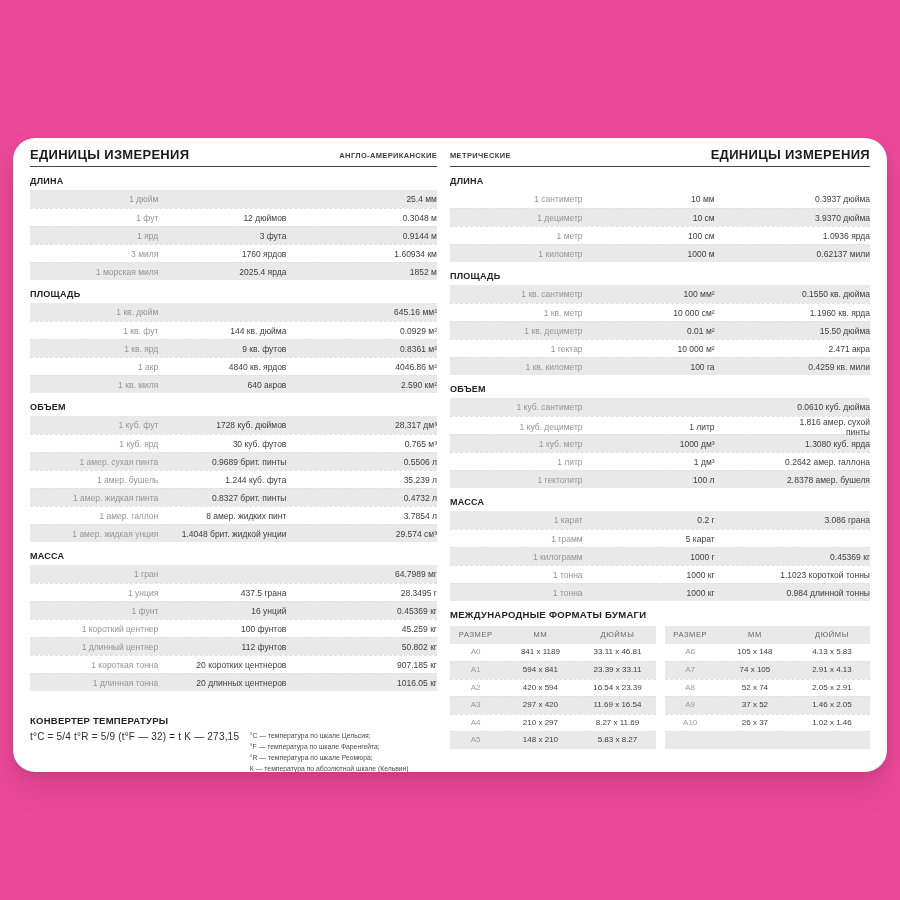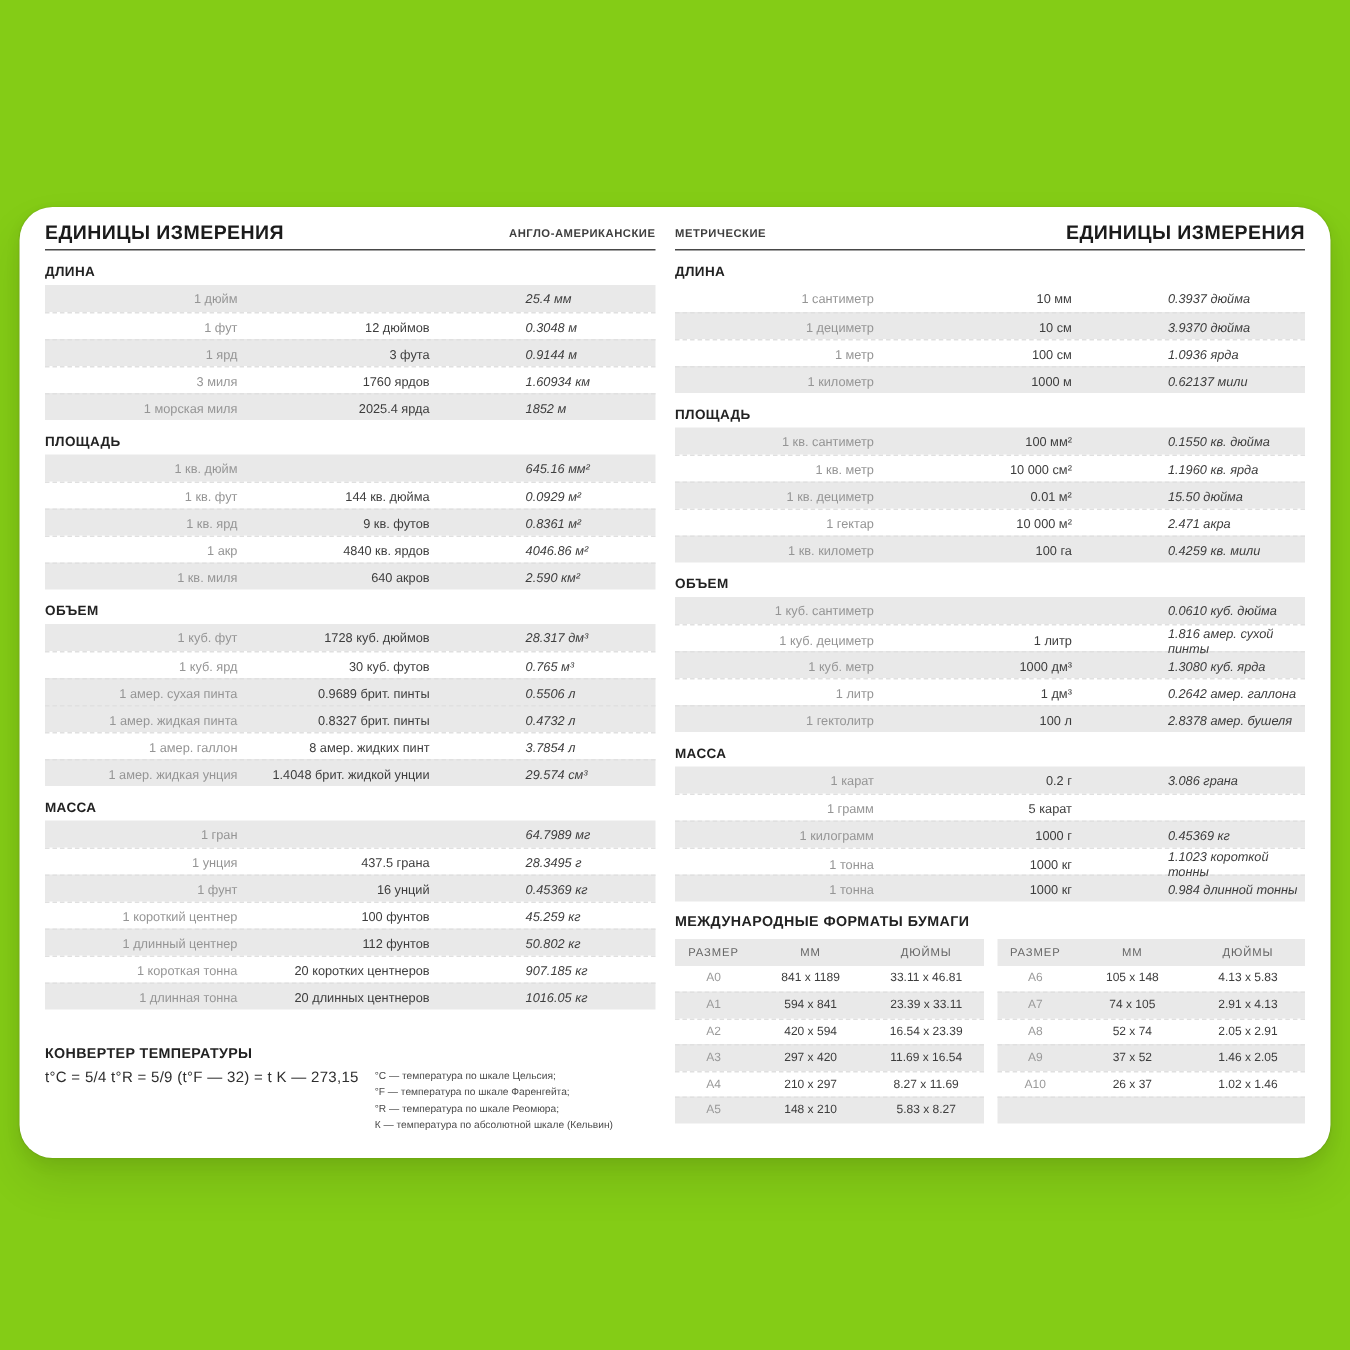--- a/index.html
+++ b/index.html
@@ -1,18 +1,18 @@
 <!DOCTYPE html>
 <html><head>
 <meta charset="utf-8">
 <style>
   html,body{margin:0;padding:0;background:#ffffff;}
   *{box-sizing:border-box;}
   body{font-family:"Liberation Sans", sans-serif;-webkit-font-smoothing:antialiased;}
-  .stage{position:relative;width:900px;height:900px;background:#84cc16;overflow:hidden;}
+  .stage{position:relative;width:900px;height:900px;background:#ec4899;overflow:hidden;}
   .card{
     position:absolute;left:13px;top:138px;width:874px;height:634px;
     background:#ffffff;border-radius:22px;
     box-shadow:0 16px 30px rgba(0,0,0,.10), 0 4px 10px rgba(0,0,0,.07), 0 0 1px rgba(0,0,0,.15);
     padding:10px 17px 6px 17px;
     display:flex;gap:13px;overflow:hidden;
   }
   .page{min-width:0;}
   .page.left{flex:0 0 407px;}
   .page.right{flex:0 0 420px;}
@@ -21,21 +21,21 @@
   .page-label{font-size:7.5px;font-weight:bold;color:#3e3e3e;letter-spacing:.35px;padding-bottom:2px;}
   .head-rule{border-bottom:1.5px solid #474747;margin-top:4px;}
   .section{margin-top:9px;}
   .section-title{font-size:9px;font-weight:bold;color:#222;letter-spacing:.25px;margin-bottom:3px;line-height:11px;}
   .trow{display:grid;height:18px;align-items:center;font-size:8.5px;line-height:10px;}
   .trow.shade{background:#e9e9e9;}
   .trow + .trow{border-top:1px dashed #e0e0e0;}
   .units-table .trow{grid-template-columns:33% 30% 37%;}
   .units-table .c0{text-align:right;color:#959595;padding-right:6px;}
   .units-table .c1{text-align:right;color:#3d3d3d;}
-  .units-table .c2{text-align:left;color:#3d3d3d;padding-left:64px;font-style:italic;}
+  .units-table .c2{text-align:right;color:#3d3d3d;padding-left:64px;}
   .temp{margin-top:24px;}
   .temp-title{font-size:9.5px;font-weight:bold;color:#222;letter-spacing:.25px;margin-bottom:5px;}
   .temp-body{display:flex;align-items:flex-start;}
   .temp-formula{font-size:10px;color:#2e2e2e;letter-spacing:.2px;white-space:nowrap;}
   .temp-legend{margin-left:auto;width:46%;font-size:6.8px;color:#4a4a4a;line-height:1.6;}
   .paper{margin-top:8px;}
   .paper-title{font-size:9.5px;font-weight:bold;color:#222;letter-spacing:.3px;margin-bottom:6px;}
   .paper-tables{display:flex;gap:9px;}
   .paper-table{flex:1;min-width:0;}
   .paper-table .trow{height:17.5px;font-size:8px;grid-template-columns:25% 38% 37%;}
@@ -130,20 +130,25 @@
             <div class="trow">
               <div class="c0">1 куб. ярд</div>
               <div class="c1">30 куб. футов</div>
               <div class="c2">0.765 м³</div>
             </div>
             <div class="trow shade">
               <div class="c0">1 амер. сухая пинта</div>
               <div class="c1">0.9689 брит. пинты</div>
               <div class="c2">0.5506 л</div>
             </div>
+            <div class="trow">
+              <div class="c0">1 амер. бушель</div>
+              <div class="c1">1.244 куб. фута</div>
+              <div class="c2">35.239 л</div>
+            </div>
             <div class="trow shade">
               <div class="c0">1 амер. жидкая пинта</div>
               <div class="c1">0.8327 брит. пинты</div>
               <div class="c2">0.4732 л</div>
             </div>
             <div class="trow">
               <div class="c0">1 амер. галлон</div>
               <div class="c1">8 амер. жидких пинт</div>
               <div class="c2">3.7854 л</div>
             </div>

